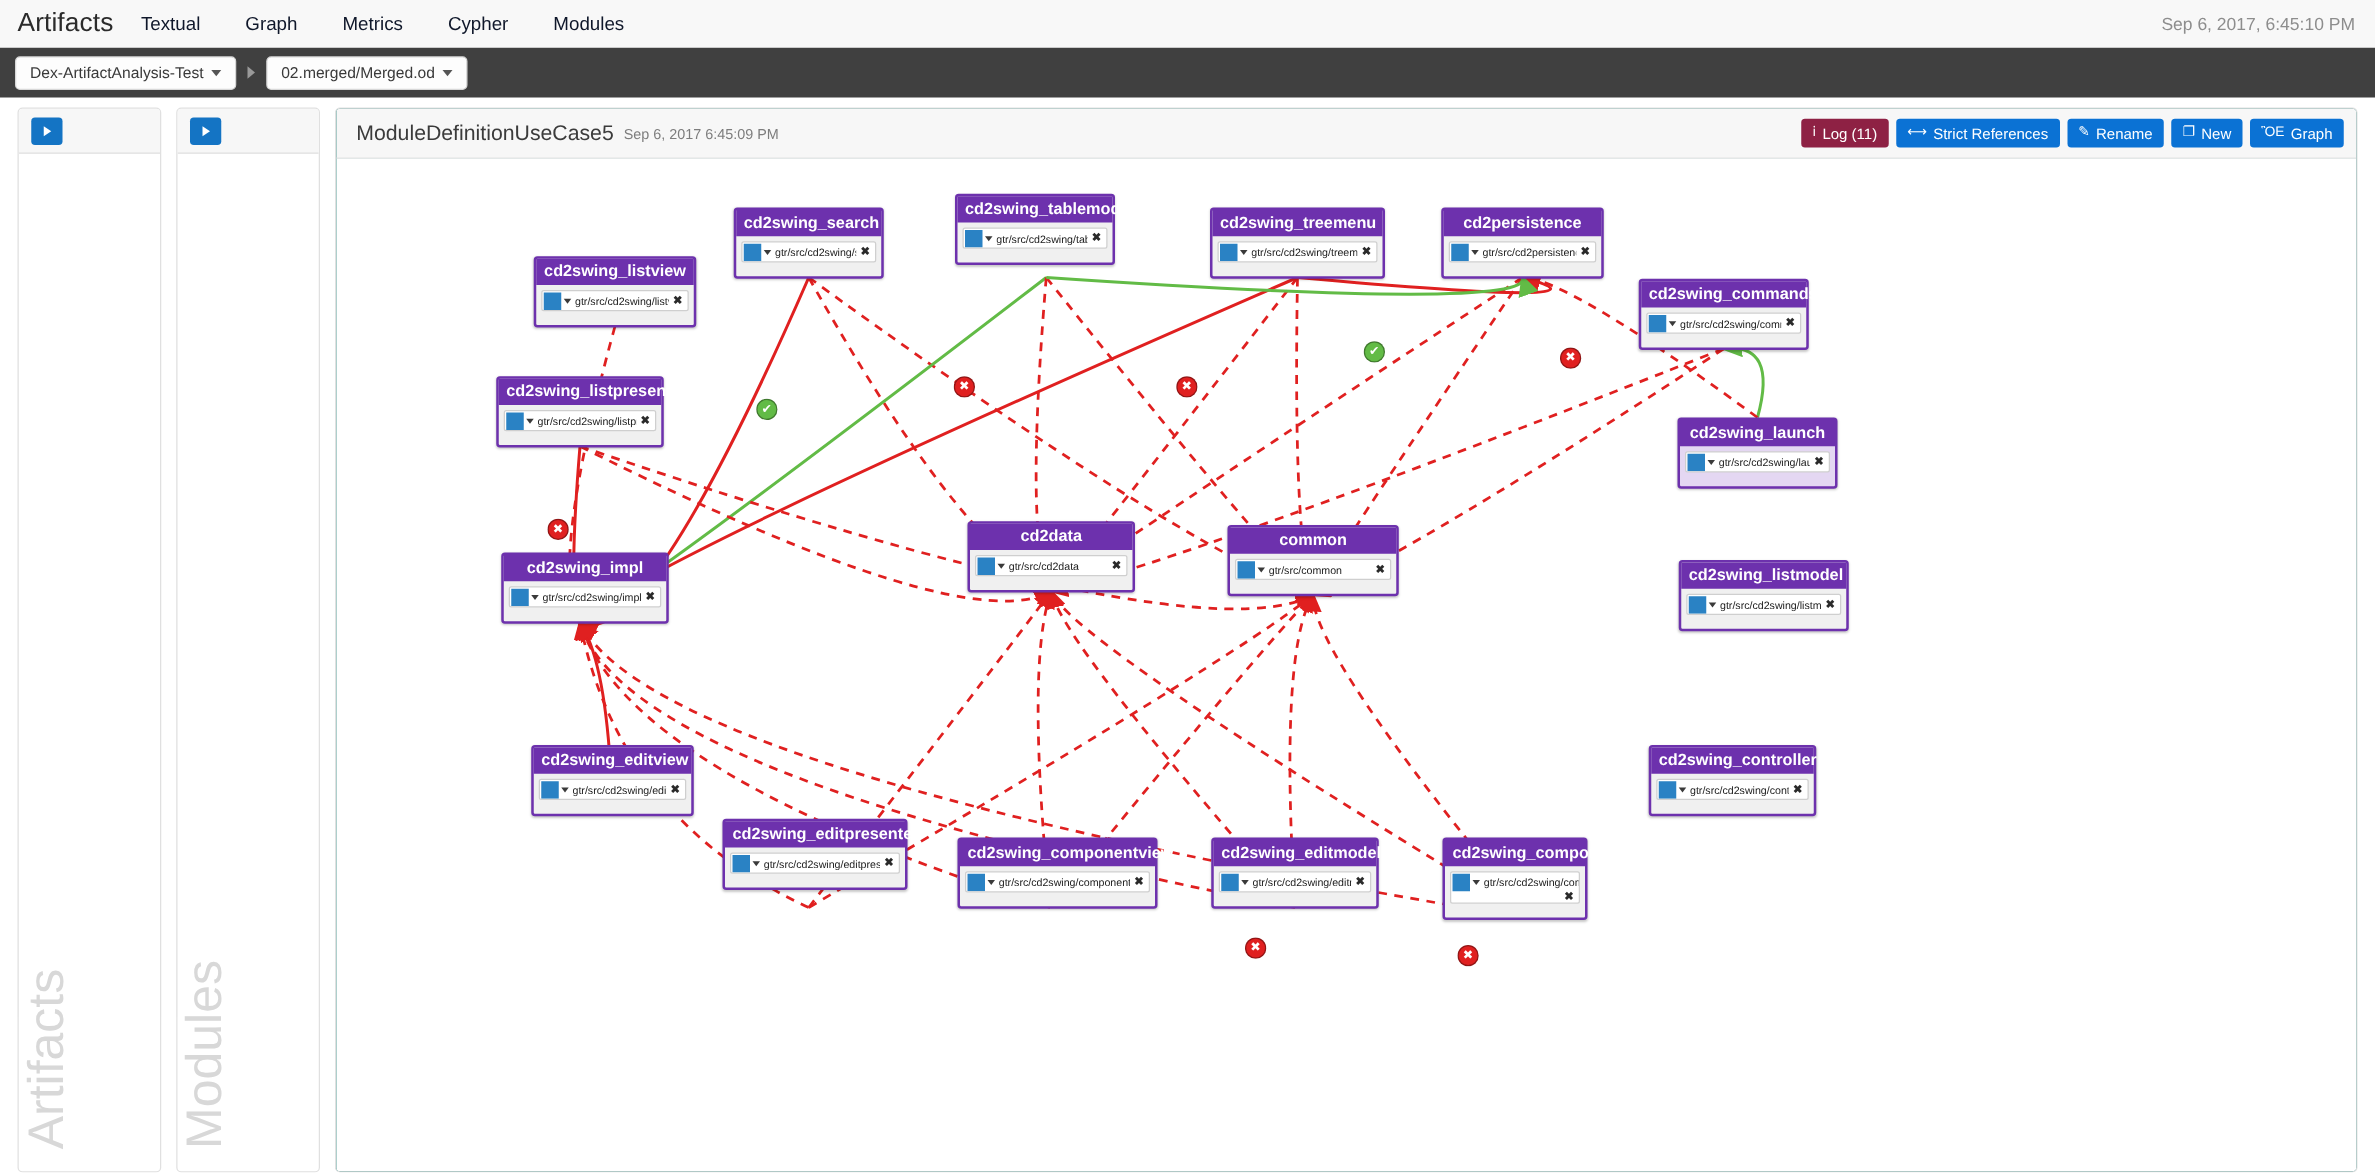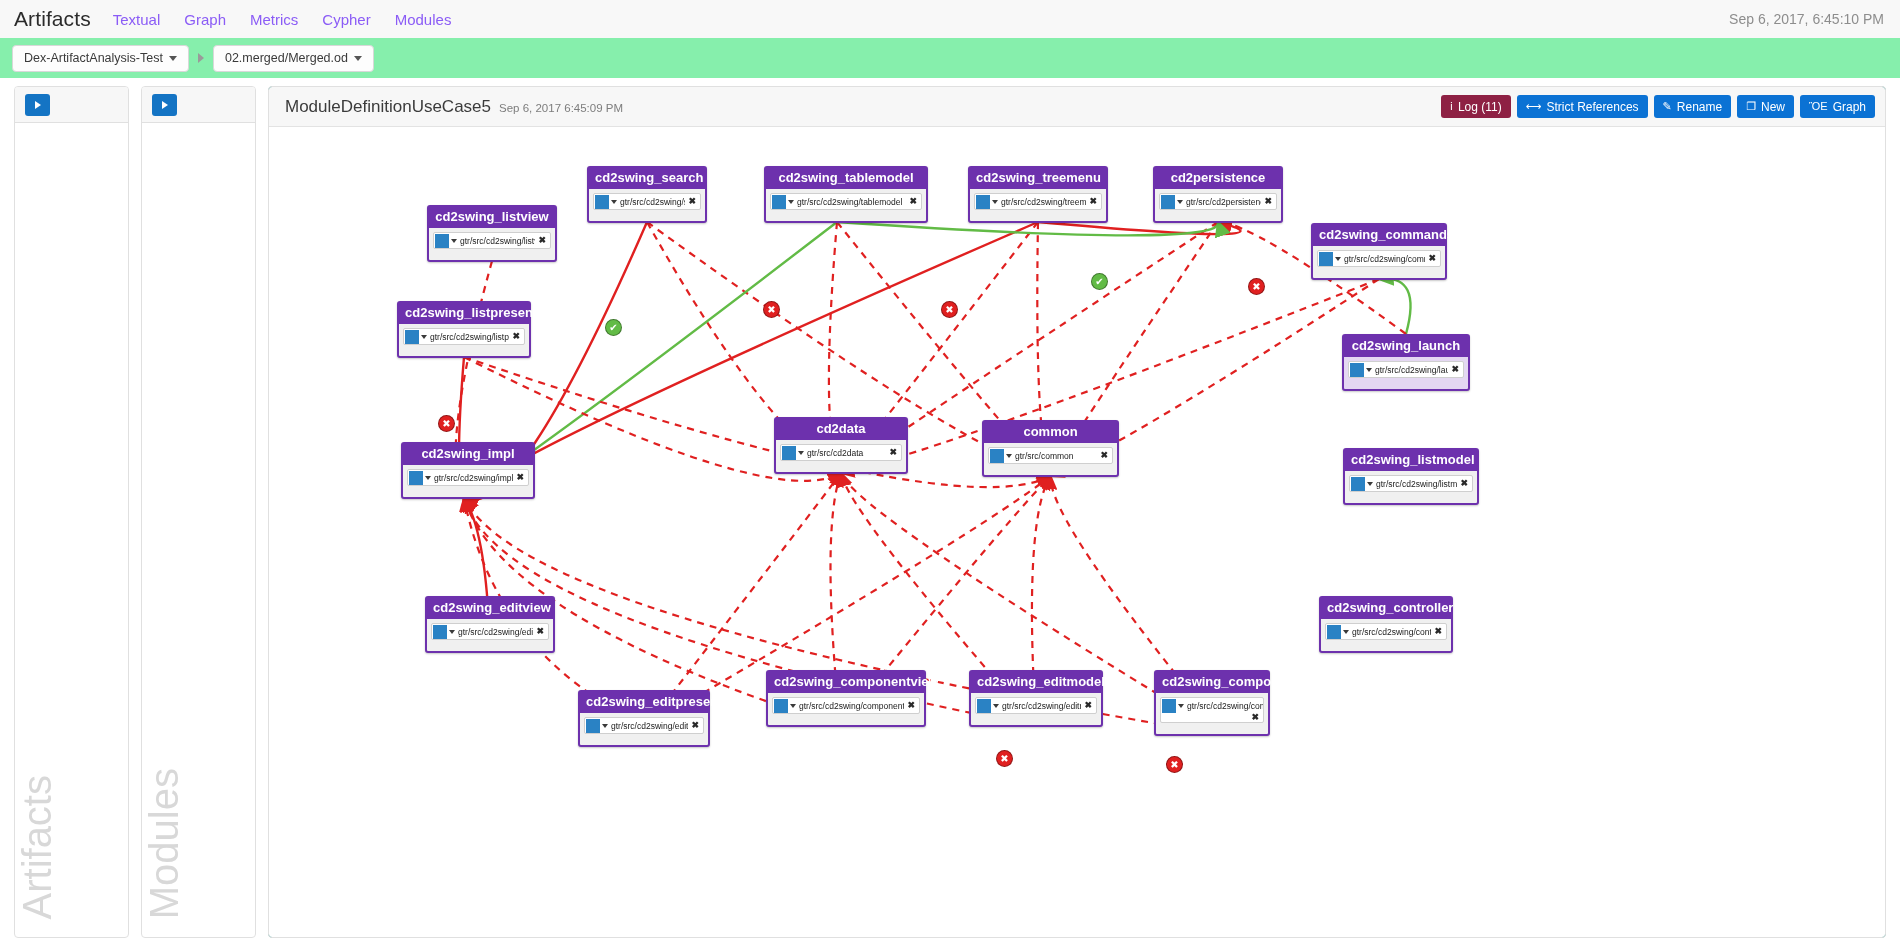--- a/index.html
+++ b/index.html
@@ -23,37 +23,37 @@
   }
   #brand {
     font-size: 21px;
     color: #2b2b2b;
     font-weight: 400;
     margin-right: 22px;
     letter-spacing: .1px;
   }
   .navlink {
     font-size: 15px;
-    color: #8b5cf6;
-    margin-right: 24px;
+    color: #0f172a;
+    margin-right: 36px;
     cursor: pointer;
     text-decoration: none;
   }
   #clock {
     position: absolute;
     right: 16px;
     top: 11px;
     font-size: 14px;
     color: #8d8d8d;
   }
 
   
   #crumbbar {
     height: 40px;
-    background: #86efac;
+    background: #404040;
     display: flex;
     align-items: center;
     padding: 0 12px;
     gap: 7px;
   }
   .dropbtn {
     background: #fdfdfd;
     border: 1px solid #d8d8d8;
     border-radius: 4px;
     height: 27px;
@@ -392,21 +392,21 @@
           <div class="node-body">
             <div class="path-row">
               <span class="path-swatch"></span>
               <i class="path-caret"></i>
               <span class="path-text">gtr/src/cd2swing/search</span>
               <span class="path-x">✖</span>
             </div>
           </div>
           <div class="node-foot"></div>
         </div>
-        <div class="node" style="left: 495px; top: 39px; width: 164px;">
+        <div class="node" style="left: 495px; top: 28px; width: 128px;">
           <div class="node-title">cd2swing_tablemodel</div>
           <div class="node-body">
             <div class="path-row">
               <span class="path-swatch"></span>
               <i class="path-caret"></i>
               <span class="path-text">gtr/src/cd2swing/tablemodel</span>
               <span class="path-x">✖</span>
             </div>
           </div>
           <div class="node-foot"></div>
@@ -548,21 +548,21 @@
           <div class="node-body">
             <div class="path-row">
               <span class="path-swatch"></span>
               <i class="path-caret"></i>
               <span class="path-text">gtr/src/cd2swing/controller</span>
               <span class="path-x">✖</span>
             </div>
           </div>
           <div class="node-foot"></div>
         </div>
-        <div class="node" style="left: 309px; top: 563px; width: 132px;">
+        <div class="node" style="left: 309px; top: 528px; width: 148px;">
           <div class="node-title">cd2swing_editpresenter</div>
           <div class="node-body">
             <div class="path-row">
               <span class="path-swatch"></span>
               <i class="path-caret"></i>
               <span class="path-text">gtr/src/cd2swing/editpresenter</span>
               <span class="path-x">✖</span>
             </div>
           </div>
           <div class="node-foot"></div>

